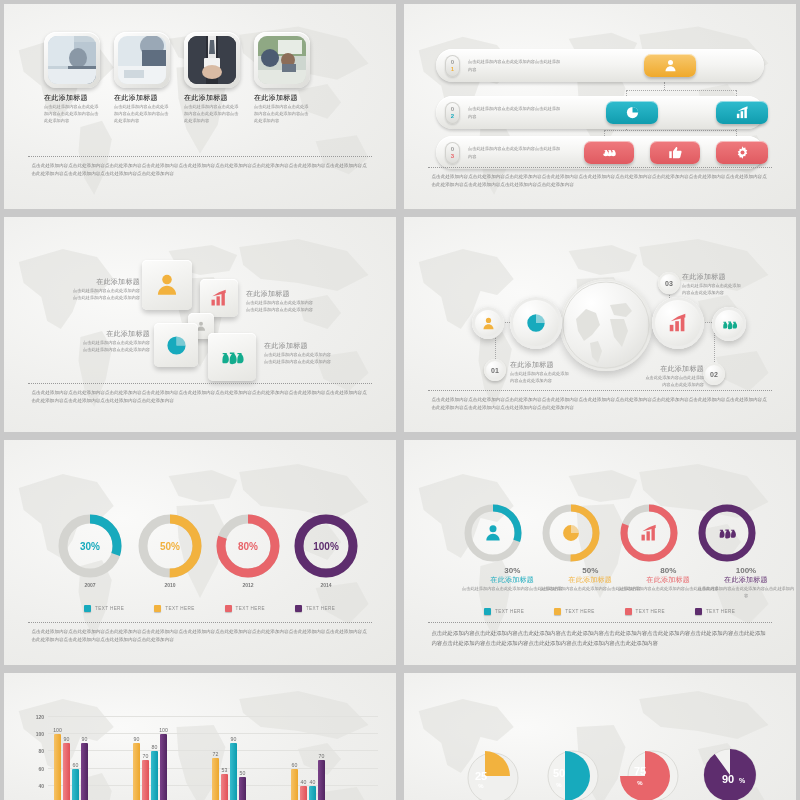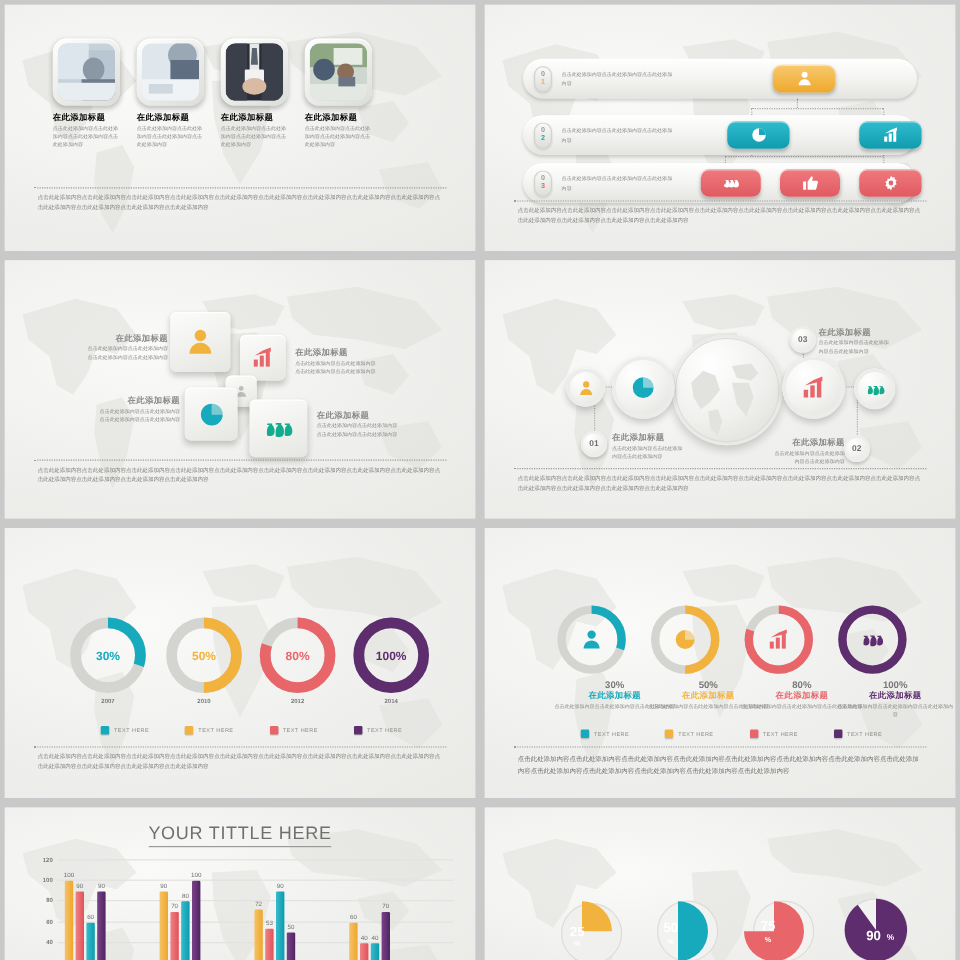--- a/index.html
+++ b/index.html
@@ -32,21 +32,21 @@
   .cn{font-family:"DejaVu Sans","Liberation Sans",sans-serif;}
   .dotline{
     position:absolute;left:6%;right:6%;
     border-top:1px dotted #9a9a9a;
   }
   .footer{
     position:absolute;left:7%;right:7%;
     font-size:4.6px;line-height:1.85;color:#7d7d7d;
     text-align:left;word-break:break-all;
   }
-  .ttl{font-size:7px;font-weight:bold;letter-spacing:.3px;}
+  .ttl{font-size:7px;font-weight:normal;letter-spacing:.3px;}
   .desc{font-size:4.2px;line-height:1.7;color:#8a8a8a;word-break:break-all;}
 
   
   .s1wrap{position:absolute;left:40px;top:28px;display:flex;gap:14px;}
   .pcard{width:56px;}
   .pframe{
     width:56px;height:56px;border-radius:12px;
     background:linear-gradient(145deg,#ffffff,#dcdcd8);
     padding:4px;box-sizing:border-box;
     box-shadow:0 2px 4px rgba(0,0,0,.22), inset 0 1px 0 #fff;
@@ -638,23 +638,20 @@
       <svg viewBox="0 0 400 155" preserveAspectRatio="none">
         <path class="mapshape" d="M15 38 L60 26 L95 34 L112 54 L95 68 L78 64 L70 84 L58 100 L44 92 L38 70 L20 56 Z"></path>
         <path class="mapshape" d="M78 106 L100 100 L110 118 L104 144 L92 154 L82 142 L76 126 Z"></path>
         <path class="mapshape" d="M176 54 L214 52 L226 74 L218 106 L200 134 L186 110 L178 82 Z"></path>
         <path class="mapshape" d="M240 26 L300 18 L350 30 L372 52 L340 66 L300 58 L262 54 L244 40 Z"></path>
         <path class="mapshape" d="M300 76 L330 70 L344 86 L330 102 L306 92 Z"></path>
         <path class="mapshape" d="M318 120 L360 114 L372 134 L352 150 L326 140 Z"></path>
       </svg>
     </div>
 
-    <div class="chtitle">
-      <span>YOUR TITTLE HERE</span>
-    </div>
 
     <div class="plot">
 
       <div class="grid" style="bottom:33.3%;">
           <span class="ytick">40</span>
         </div>
       <div class="grid" style="bottom:50%;">
           <span class="ytick">60</span>
         </div>
       <div class="grid" style="bottom:66.6%;">

